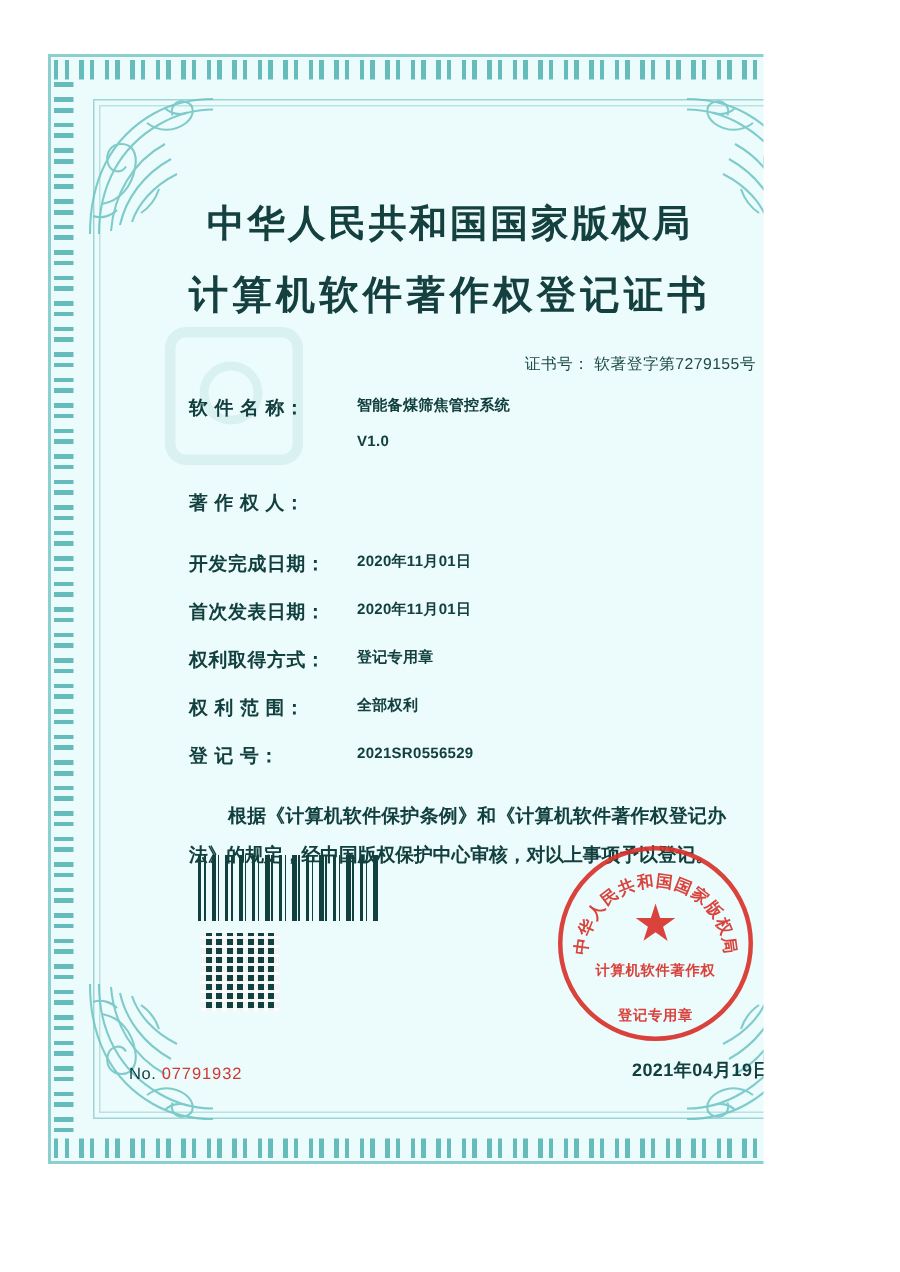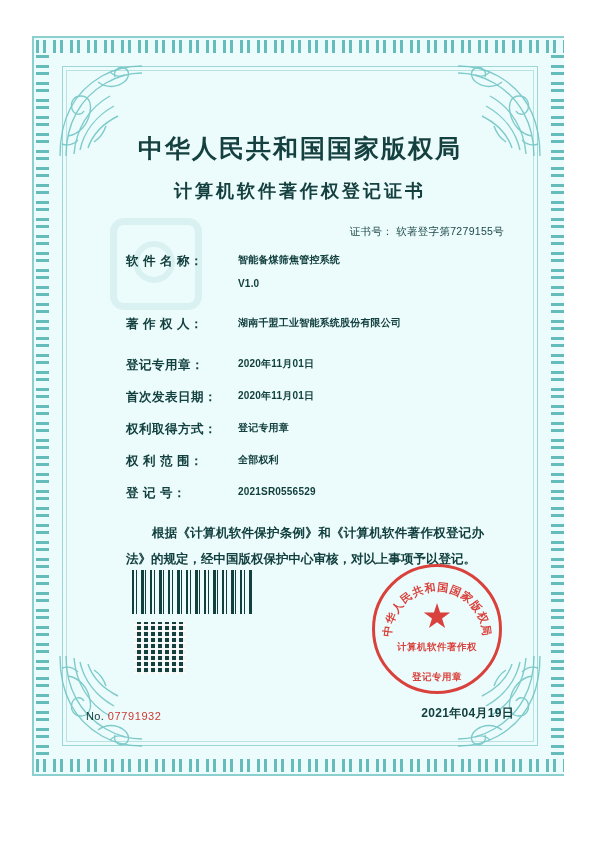--- a/index.html
+++ b/index.html
@@ -10,21 +10,21 @@
   body {
     width: 600px;
     height: 848px;
     font-family: "Liberation Sans", sans-serif;
     -webkit-font-smoothing: antialiased;
   }
 
   
   .page {
     position: relative;
-    width: 564px;
+    width: 509px;
     height: 848px;
     background: #ffffff;
     overflow: hidden;
   }
 
   .cert {
     position: absolute;
     left: 32px;
     top: 36px;
     width: 536px;
@@ -119,21 +119,21 @@
     font-family: "DejaVu Serif", "Liberation Serif", serif;
     font-size: 25px;
     font-weight: 700;
     letter-spacing: 2px;
     color: #14403f;
   }
   .title-2 {
     margin-top: 14px;
     text-align: center;
     font-family: "DejaVu Serif", "Liberation Serif", serif;
-    font-size: 18px;
+    font-size: 26px;
     font-weight: 700;
     letter-spacing: 3px;
     color: #14403f;
   }
 
   .cert-no {
     margin-top: 22px;
     text-align: right;
     padding-right: 18px;
     font-size: 10.5px;
@@ -357,25 +357,24 @@
           <div class="value">智能备煤筛焦管控系统</div>
         </div>
 
         <div class="row gap-lg">
           <div class="label"></div>
           <div class="value">V1.0</div>
         </div>
 
         <div class="row gap-lg">
           <div class="label">著 作 权 人：</div>
-          <div class="value">湖南千盟工业智能系统股份有限公司</div>
         </div>
 
         <div class="row">
-          <div class="label">登记专用章：</div>
+          <div class="label">开发完成日期：</div>
           <div class="value">2020年11月01日</div>
         </div>
 
         <div class="row">
           <div class="label">首次发表日期：</div>
           <div class="value">2020年11月01日</div>
         </div>
 
         <div class="row">
           <div class="label">权利取得方式：</div>

